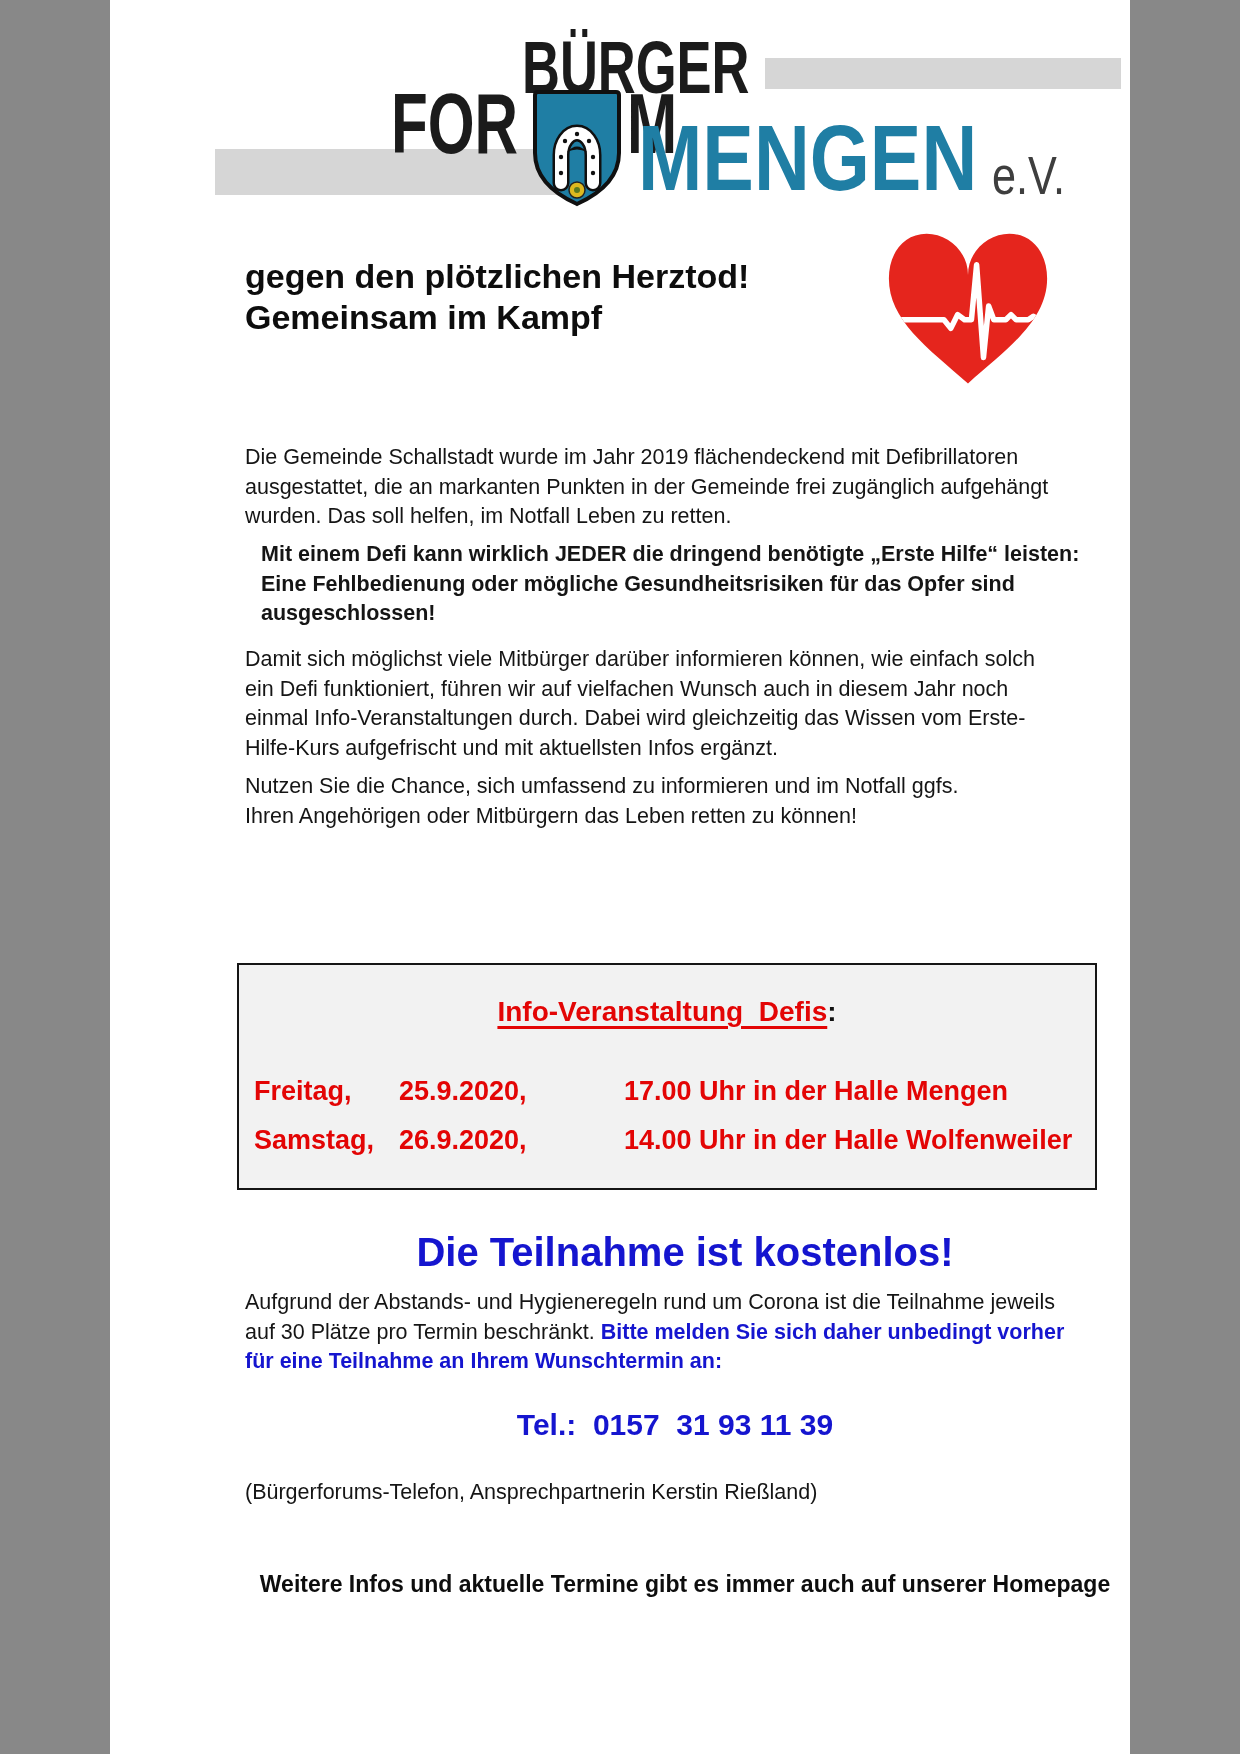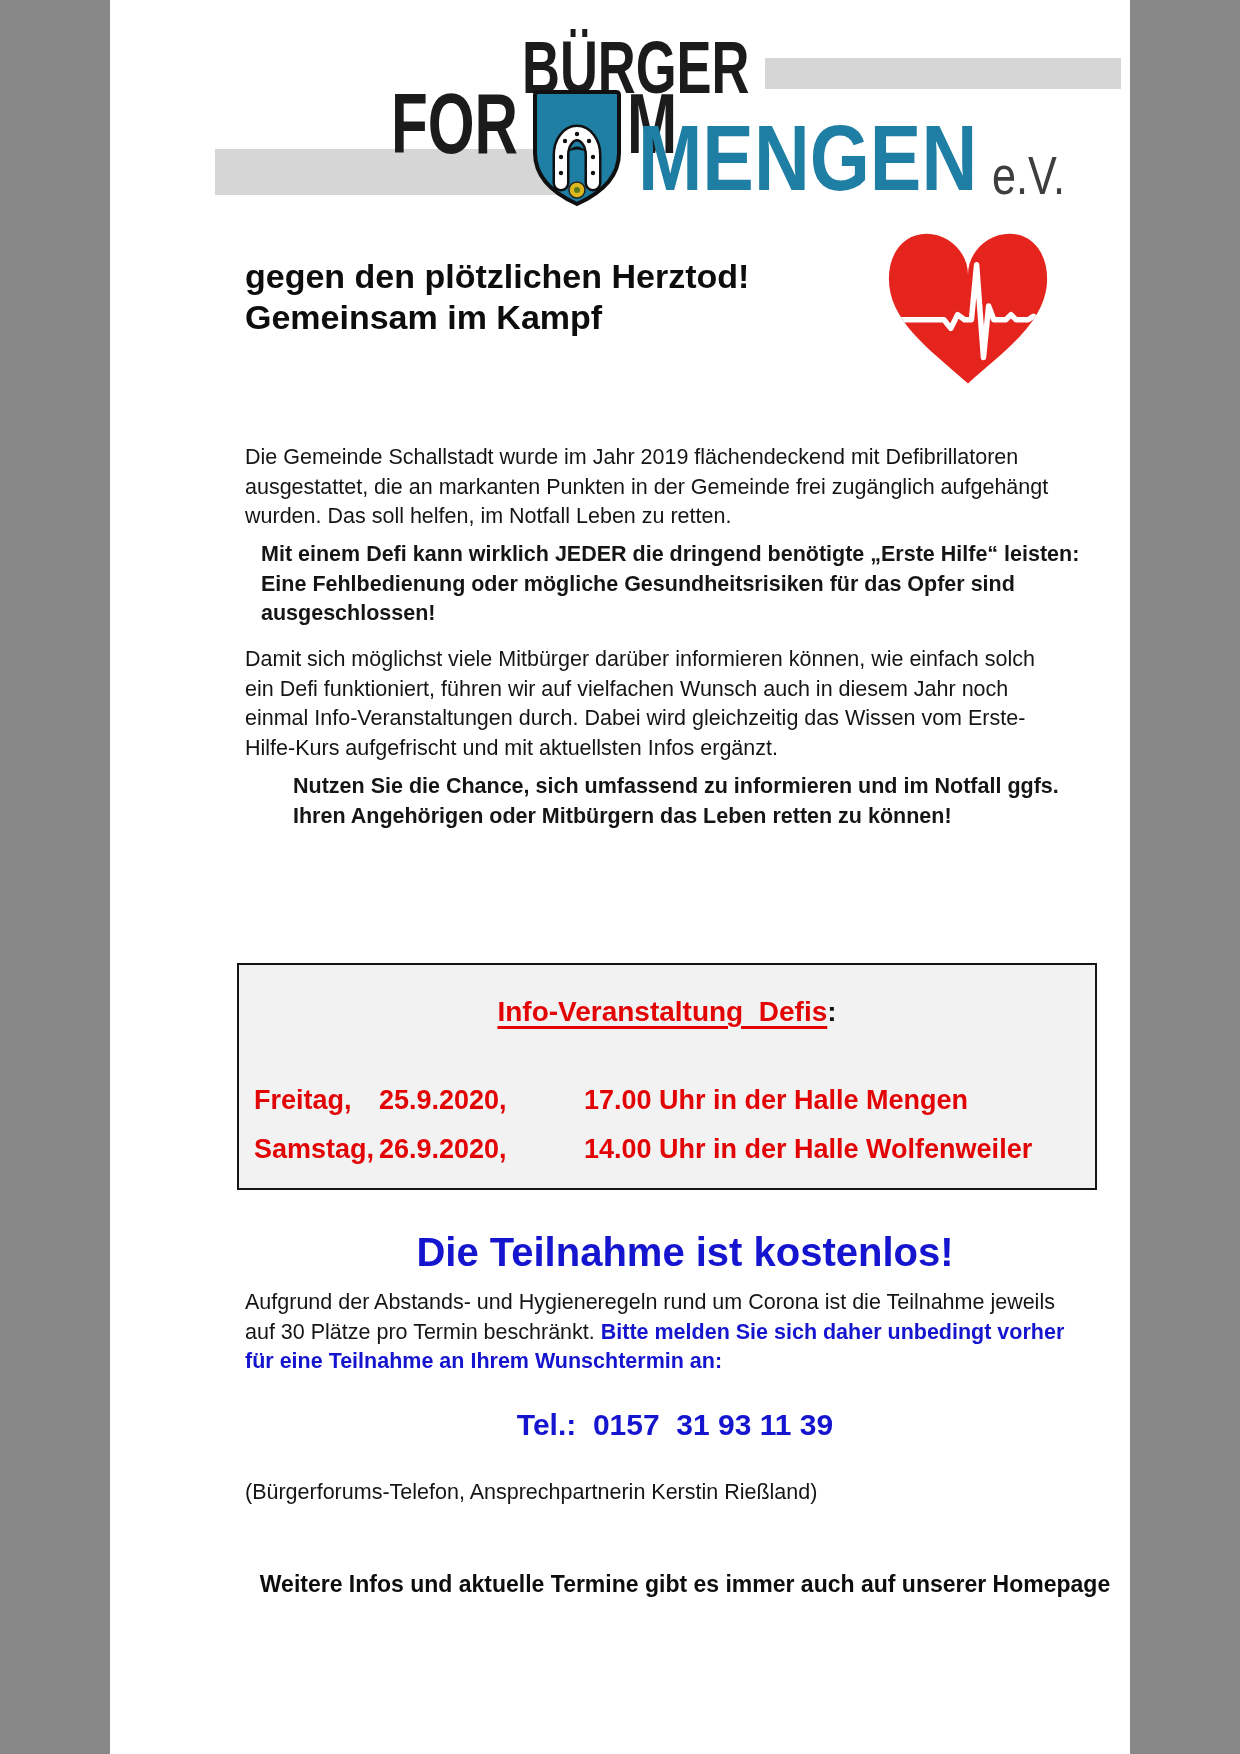--- a/index.html
+++ b/index.html
@@ -26,32 +26,32 @@
   #title{left:135px;top:256px;font-size:34px;font-weight:bold;line-height:41px;color:#0d0d0d;}
   #heart{left:772px;top:220px;}
 
   
   .para{left:135px;font-size:21.5px;line-height:29.5px;color:#151515;}
   .para .line{white-space:pre;}
   .bold{font-weight:bold;}
   #p1{top:443px;}
   #p2{top:540px;font-weight:bold;margin-left:16px;}
   #p3{top:645px;}
-  #p4{top:772px;font-weight:bold;margin-left:48px;}
+  #p4{top:772px;font-weight:normal;}
 
   
   #event-box{
     left:115px;top:963px;width:856px;height:223px;
     background:#f2f2f2;border:2px solid #151515;margin-left:12px;
   }
   #event-heading{margin-top:31px;text-align:center;font-size:28px;font-weight:bold;white-space:pre;}
   #event-heading .red-underline{color:#e30505;text-decoration:underline;text-decoration-thickness:3px;text-underline-offset:5px;}
   #event-heading .colon{color:#111;}
   #event-rows{margin-top:48px;margin-left:15px;font-size:27px;font-weight:bold;color:#e30505;}
-  .event-row{display:flex;height:49px;align-items:center;white-space:pre;}
+  .event-row{display:flex;height:49px;white-space:pre;gap:20px;}
   .event-day{width:125px;}
   .event-date{width:205px;}
 
   
   .blue{color:#1515cf;}
   #free-heading{left:135px;top:1230px;width:880px;text-align:center;font-size:40px;font-weight:bold;}
   #corona{top:1288px;}
   #tel-line{left:135px;top:1408px;width:860px;text-align:center;font-size:30px;font-weight:bold;white-space:pre;}
   #phone-note{left:135px;top:1480px;font-size:21.5px;color:#151515;}
   #footer{left:135px;top:1570px;width:880px;text-align:center;font-size:23px;font-weight:bold;line-height:29px;color:#0d0d0d;}

